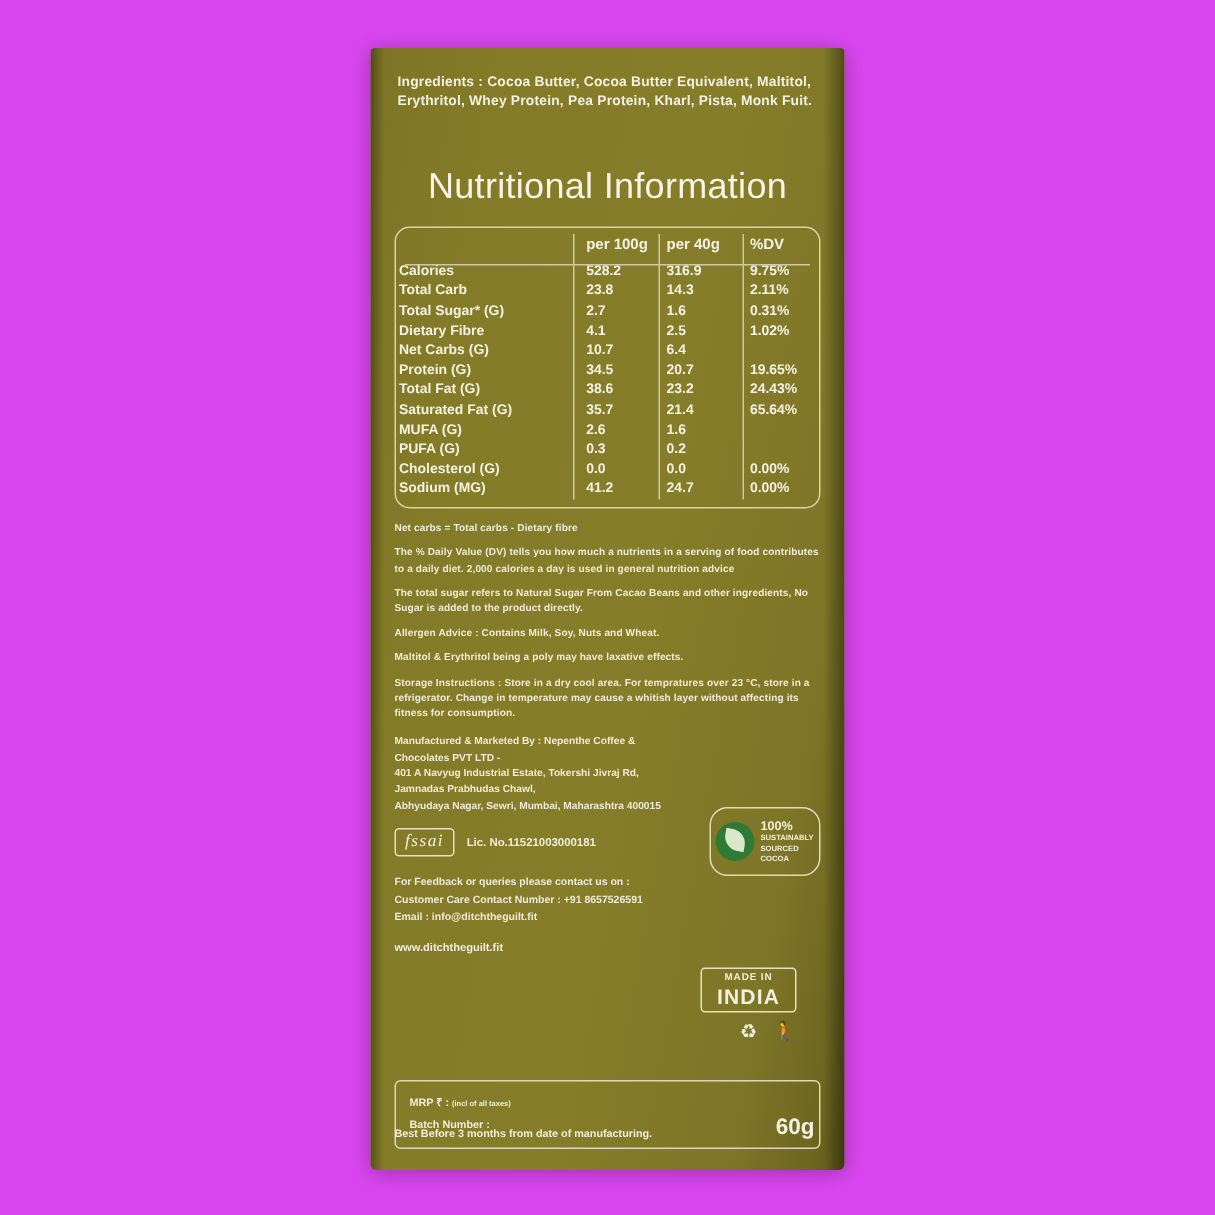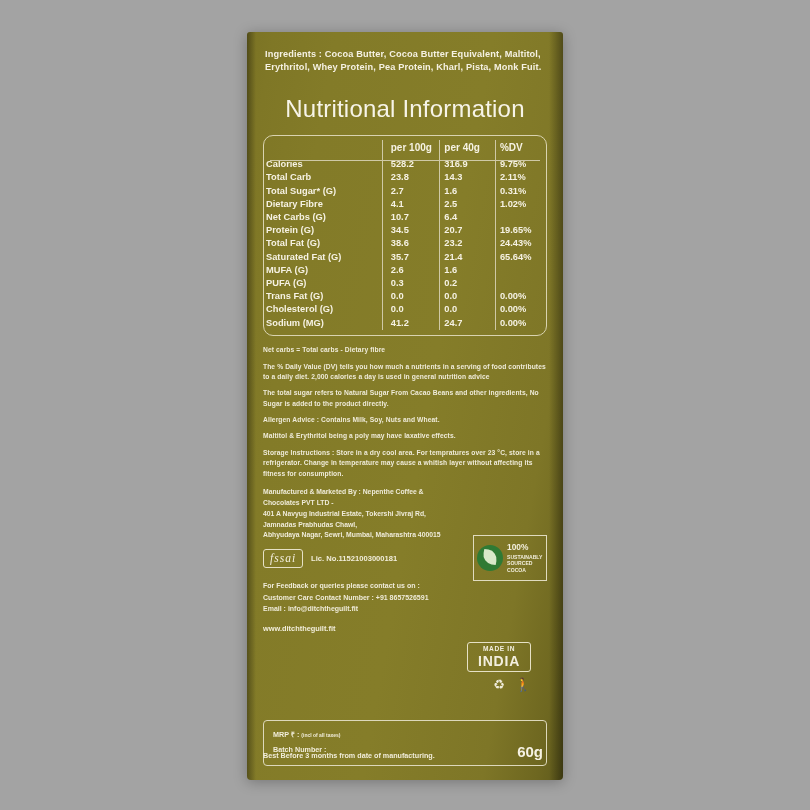--- a/index.html
+++ b/index.html
@@ -10,21 +10,21 @@
   body {
     width: 810px;
     height: 810px;
     font-family: "Liberation Sans", sans-serif;
     overflow: hidden;
   }
   #stage {
     position: relative;
     width: 810px;
     height: 810px;
-    background: #a3a3a3;
+    background: #d946ef;
   }
   
   #package {
     position: absolute;
     left: 247px;
     top: 32px;
     width: 316px;
     height: 748px;
     background: linear-gradient(100deg, #7b7324 0%, #7f7726 6%, #837b28 20%, #857d29 55%, #7e7627 82%, #6e6720 94%, #5f5a1c 100%);
     border-radius: 3px 3px 4px 4px;
@@ -61,21 +61,21 @@
     font-weight: bold;
     line-height: 1.45;
     letter-spacing: 0.15px;
     color: #f5f1e2;
     margin: 2px 2px 0 2px;
   }
 
   
   .title-block {
     text-align: center;
-    margin-top: 20px;
+    margin-top: 36px;
   }
   .nutri-title {
     font-size: 24px;
     font-weight: 400;
     letter-spacing: 0.2px;
     color: #f7f4e8;
   }
   .nutri-sub {
     font-size: 10.5px;
     margin-top: 3px;
@@ -170,21 +170,21 @@
   }
   .fssai-lic { font-size: 7.6px; font-weight: bold; color: #f1edda; }
 
   .cocoa-badge {
     position: absolute;
     right: 0;
     top: -14px;
     width: 74px;
     height: 46px;
     border: 1px solid #e0dbbf;
-    border-radius: 0;
+    border-radius: 12px;
     display: flex;
     align-items: center;
     gap: 4px;
     padding: 12px 3px;
     box-sizing: border-box;
   }
   .leaf {
     width: 26px; height: 26px;
     border-radius: 50%;
     background: #2f7a34;
@@ -365,26 +365,20 @@
               <td class="c-label">MUFA (G)</td>
               <td class="c-100">2.6</td>
               <td class="c-40">1.6</td>
               <td class="c-dv"></td>
             </tr>
             <tr>
               <td class="c-label">PUFA (G)</td>
               <td class="c-100">0.3</td>
               <td class="c-40">0.2</td>
               <td class="c-dv"></td>
-            </tr>
-            <tr>
-              <td class="c-label">Trans Fat (G)</td>
-              <td class="c-100">0.0</td>
-              <td class="c-40">0.0</td>
-              <td class="c-dv">0.00%</td>
             </tr>
             <tr>
               <td class="c-label">Cholesterol (G)</td>
               <td class="c-100">0.0</td>
               <td class="c-40">0.0</td>
               <td class="c-dv">0.00%</td>
             </tr>
             <tr>
               <td class="c-label">Sodium (MG)</td>
               <td class="c-100">41.2</td>

